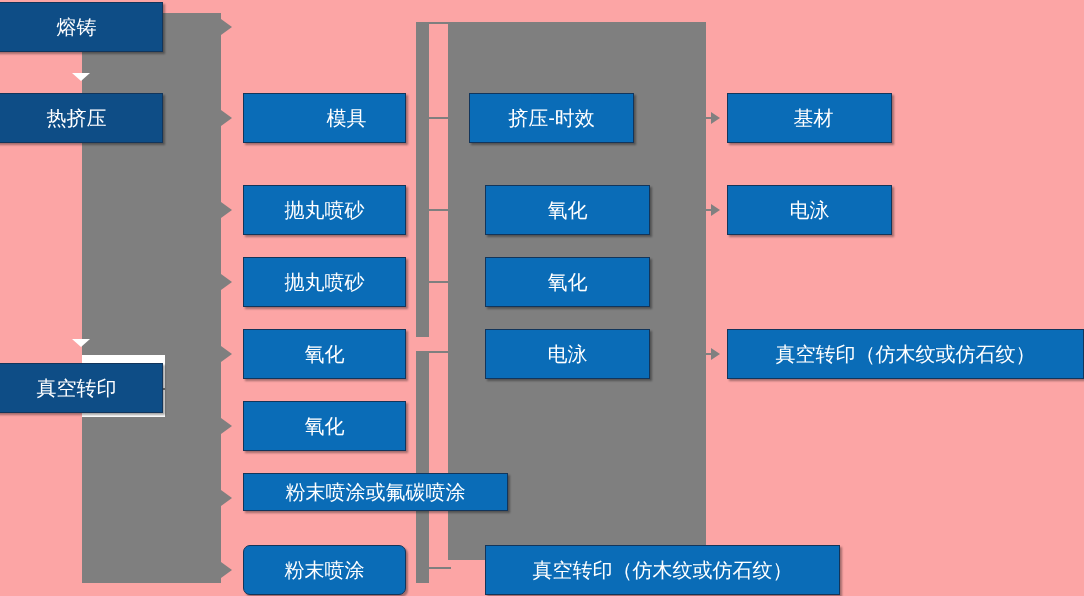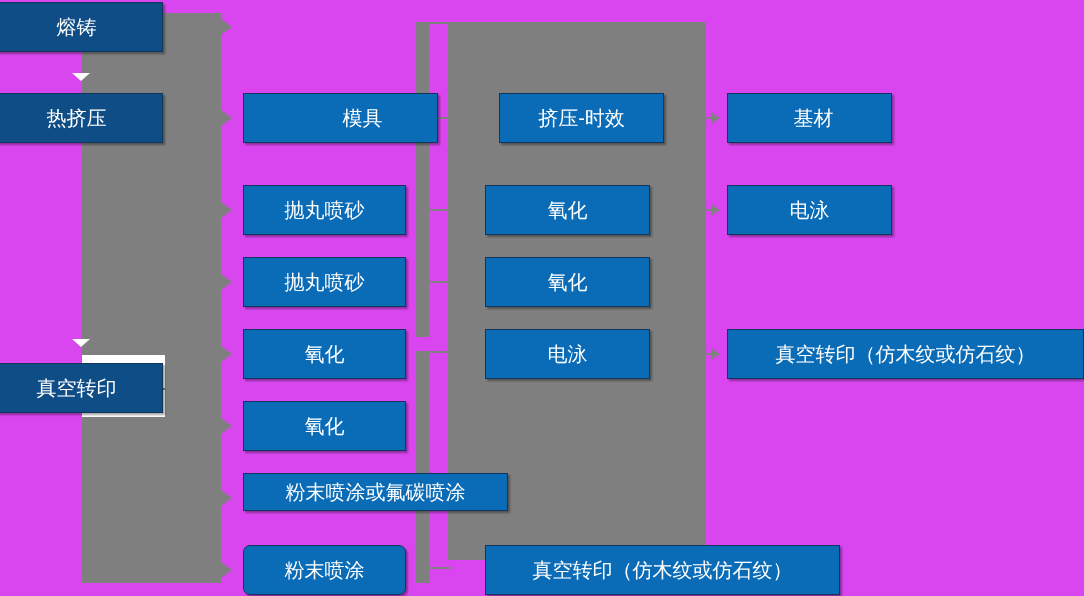--- a/index.html
+++ b/index.html
@@ -4,21 +4,21 @@
 <style>
   html, body {
     margin: 0;
     padding: 0;
     background: #ffffff;
   }
   #canvas {
     position: relative;
     width: 1084px;
     height: 596px;
-    background: #d946ef;
+    background: #fca5a5;
     overflow: hidden;
     font-family: "Liberation Sans", "DejaVu Sans", sans-serif;
   }
 
   
   .gray {
     position: absolute;
     background: #7F7F7F;
   }
   .gray-arrow {
@@ -118,21 +118,21 @@
   <div class="box box-dark t20" style="left:-10px; top:2px; width:173px; height:50px;">
     <span>熔铸</span>
   </div>
   <div class="box box-dark t20" style="left:-10px; top:93px; width:173px; height:50px;">
     <span>热挤压</span>
   </div>
   <div class="box box-dark t20" style="left:-10px; top:363px; width:173px; height:50px;">
     <span>真空转印</span>
   </div>
 
-  <div class="box box-blue t20" style="left:243px; top:93px; width:195px; height:50px;padding-left:44px;">
+  <div class="box box-blue t20" style="left:243px; top:93px; width:163px; height:50px;padding-left:44px;">
     <span>模具</span>
   </div>
   <div class="box box-blue t20" style="left:243px; top:185px; width:163px; height:50px;">
     <span>抛丸喷砂</span>
   </div>
   <div class="box box-blue t20" style="left:243px; top:257px; width:163px; height:50px;">
     <span>抛丸喷砂</span>
   </div>
   <div class="box box-blue t20" style="left:243px; top:329px; width:163px; height:50px;">
     <span>氧化</span>
@@ -140,21 +140,21 @@
   <div class="box box-blue t20" style="left:243px; top:401px; width:163px; height:50px;">
     <span>氧化</span>
   </div>
   <div class="box box-blue t20" style="left:243px; top:473px; width:265px; height:38px;">
     <span>粉末喷涂或氟碳喷涂</span>
   </div>
   <div class="box box-blue t20" style="left:243px; top:545px; width:163px; height:50px;border-radius:7px;">
     <span>粉末喷涂</span>
   </div>
 
-  <div class="box box-blue t20" style="left:499px; top:93px; width:165px; height:50px;">
+  <div class="box box-blue t20" style="left:469px; top:93px; width:165px; height:50px;">
     <span>挤压-时效</span>
   </div>
   <div class="box box-blue t20" style="left:485px; top:185px; width:165px; height:50px;">
     <span>氧化</span>
   </div>
   <div class="box box-blue t20" style="left:485px; top:257px; width:165px; height:50px;">
     <span>氧化</span>
   </div>
   <div class="box box-blue t20" style="left:485px; top:329px; width:165px; height:50px;">
     <span>电泳</span>

